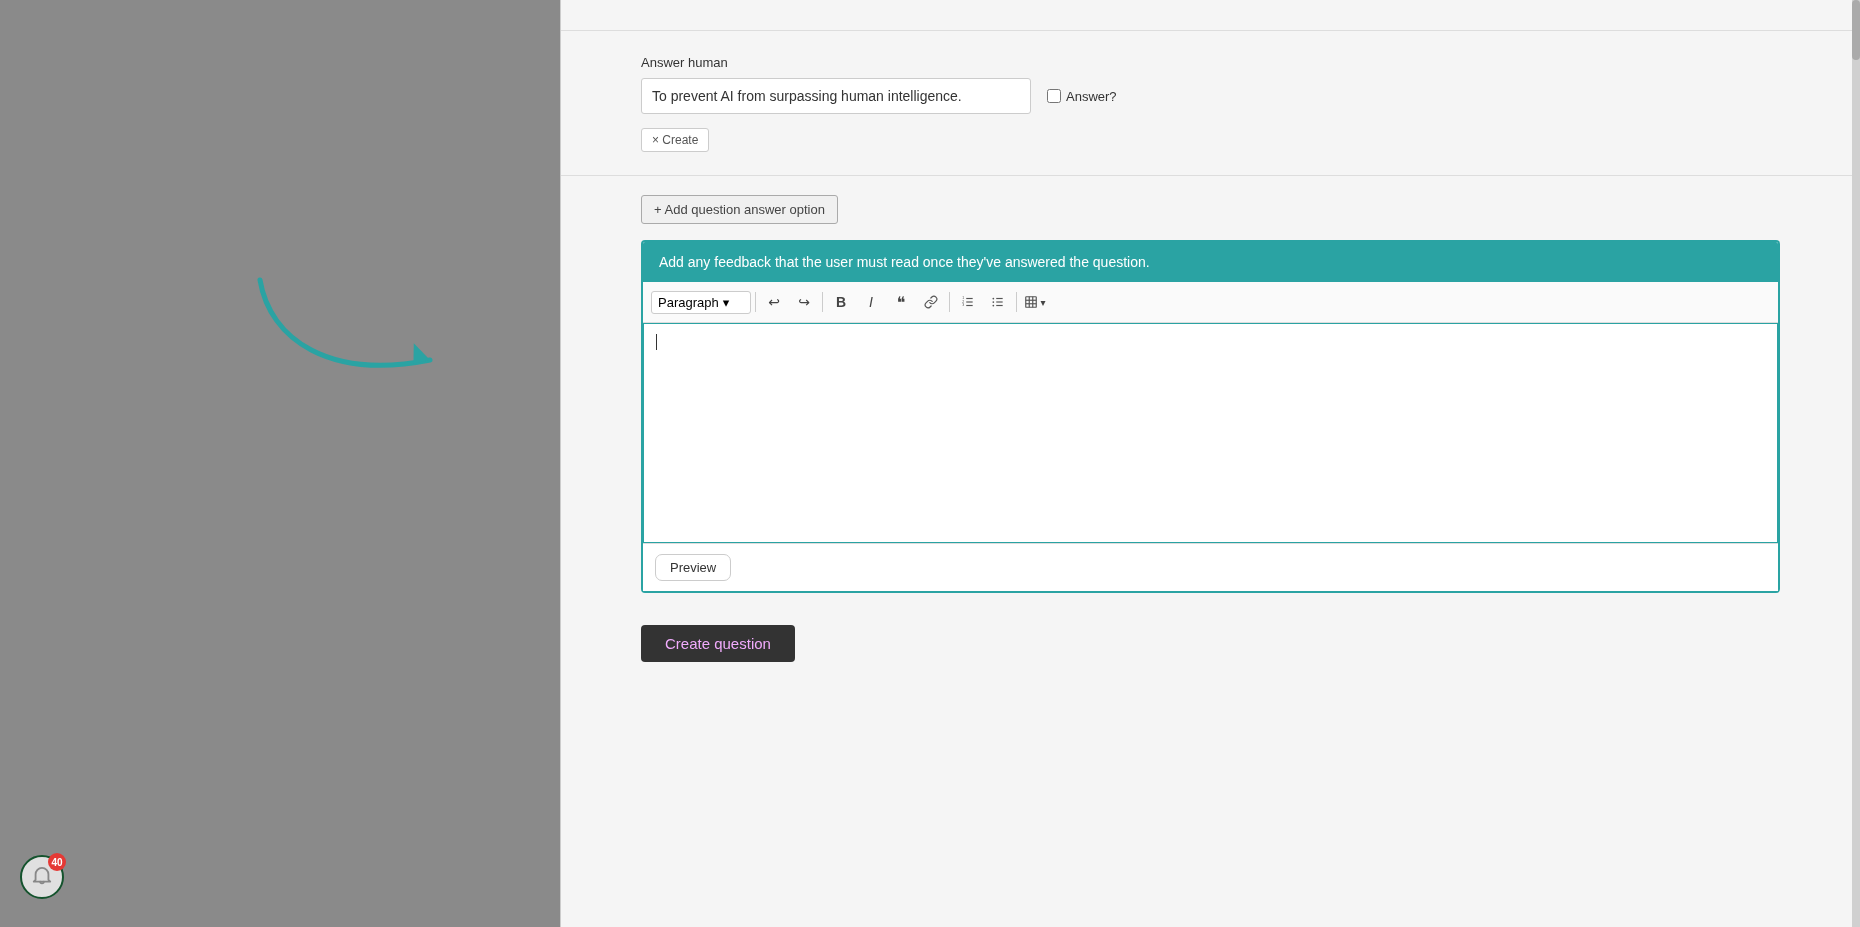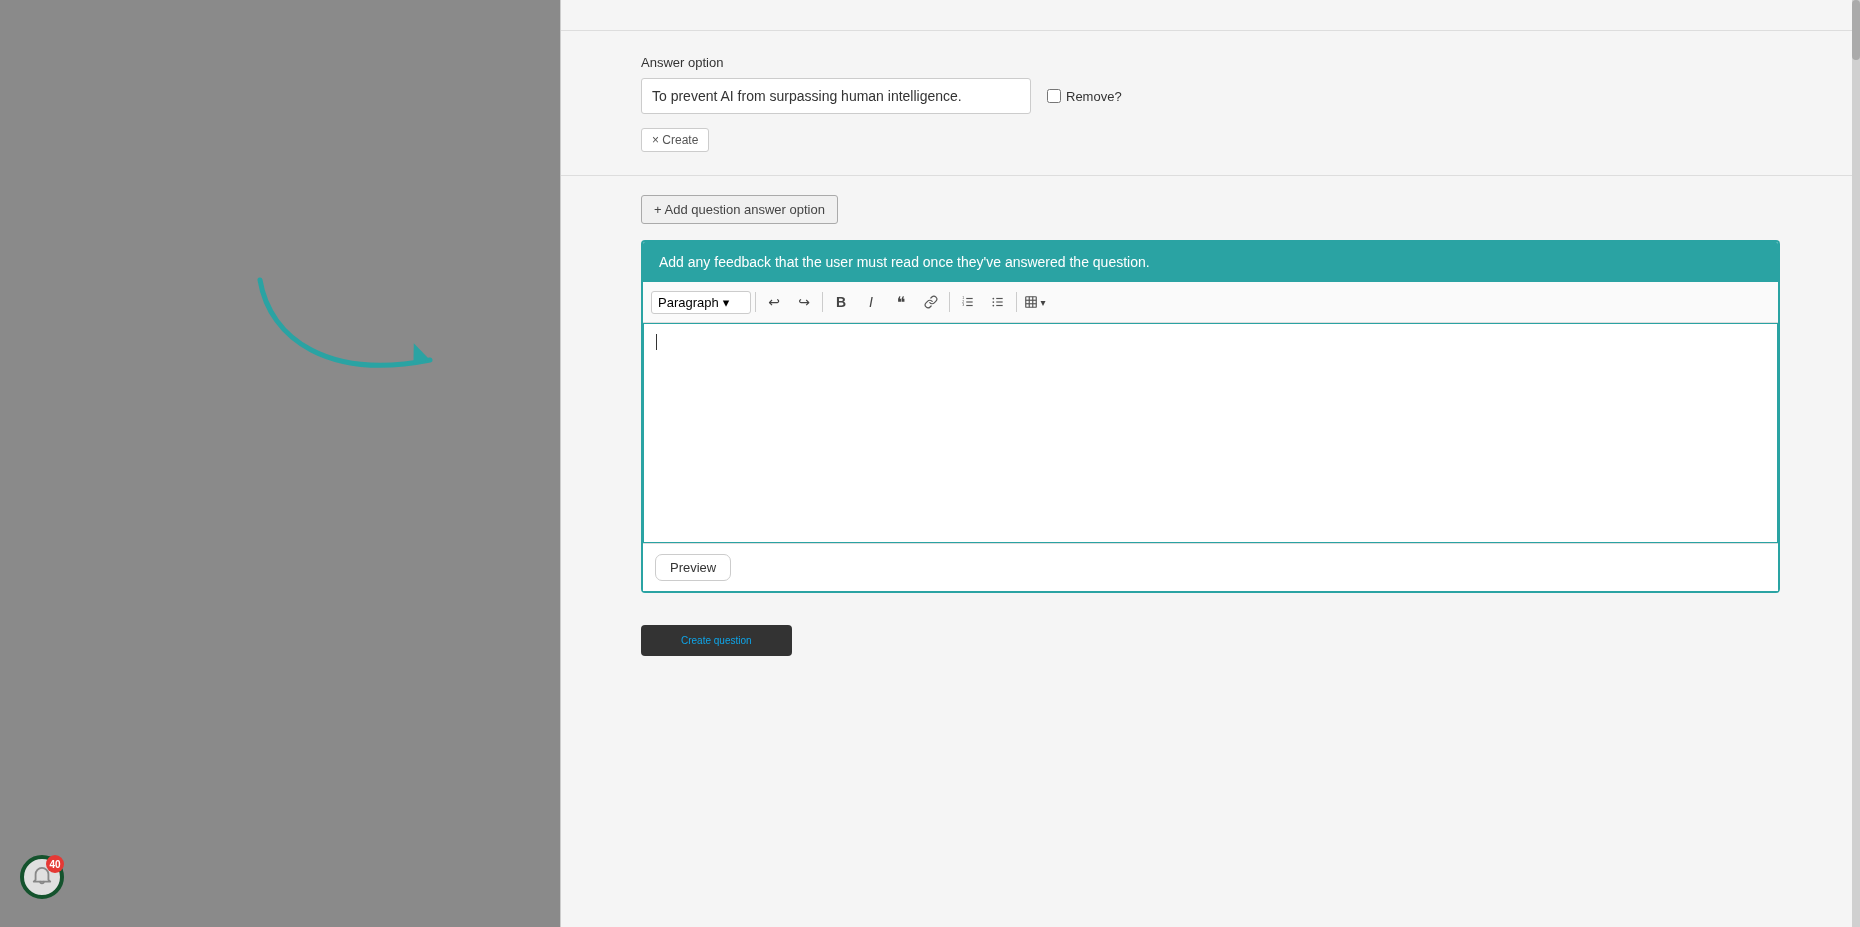--- a/index.html
+++ b/index.html
@@ -237,26 +237,26 @@
       font-size: 13px;
       color: #333;
       cursor: pointer;
     }
 
     
     .create-question-btn {
       position: absolute;
       top: 625px;
       left: 80px;
-      padding: 10px 40px;
+      padding: 10px 24px;
       background: #333;
-      color: #0ea5e9;
+      color: #f0abfc;
       border: none;
       border-radius: 4px;
-      font-size: 10px;
+      font-size: 15px;
       cursor: pointer;
     }
 
     
     .notification-badge {
       position: absolute;
       bottom: 20px;
       left: 20px;
       width: 52px;
       height: 52px;
@@ -264,21 +264,21 @@
 
     .notification-circle {
       width: 44px;
       height: 44px;
       border-radius: 50%;
       background: #e0e0e0;
       display: flex;
       align-items: center;
       justify-content: center;
       position: relative;
-      border: 4px solid #14532d;
+      border: 2px solid #14532d;
     }
 
     .notification-circle svg {
       width: 22px;
       height: 22px;
     }
 
     .badge-count {
       position: absolute;
       top: -4px;
@@ -322,26 +322,26 @@
 
 <svg style="position:absolute;left:250px;top:260px;width:220px;height:140px;" viewBox="0 0 220 140" fill="none" xmlns="http://www.w3.org/2000/svg">
   <path d="M 10 20 C 20 80, 80 120, 180 100" stroke="#2aa3a3" stroke-width="5" fill="none" stroke-linecap="round"></path>
   <polygon points="180,100 160,88 165,108" fill="#2aa3a3" transform="rotate(15, 180, 100)"></polygon>
 </svg>
 
 <div class="main-panel">
   <div class="top-divider"></div>
 
   <div class="answer-option-section">
-    <div class="answer-option-label">Answer option</div>
+    <div class="answer-option-label">Answer human</div>
     <div class="answer-option-row">
       <input class="answer-option-input" type="text" value="To prevent AI from surpassing human intelligence." style="">
       <label class="correct-checkbox-label">
         <input type="checkbox" class="correct-checkbox" style="">
-        <span>Remove?</span>
+        <span>Answer?</span>
       </label>
     </div>
     <button class="remove-btn">
       <span>× Create</span>
     </button>
   </div>
 
   <div class="section-divider divider-after-answer"></div>
 
   <button class="add-answer-btn">

